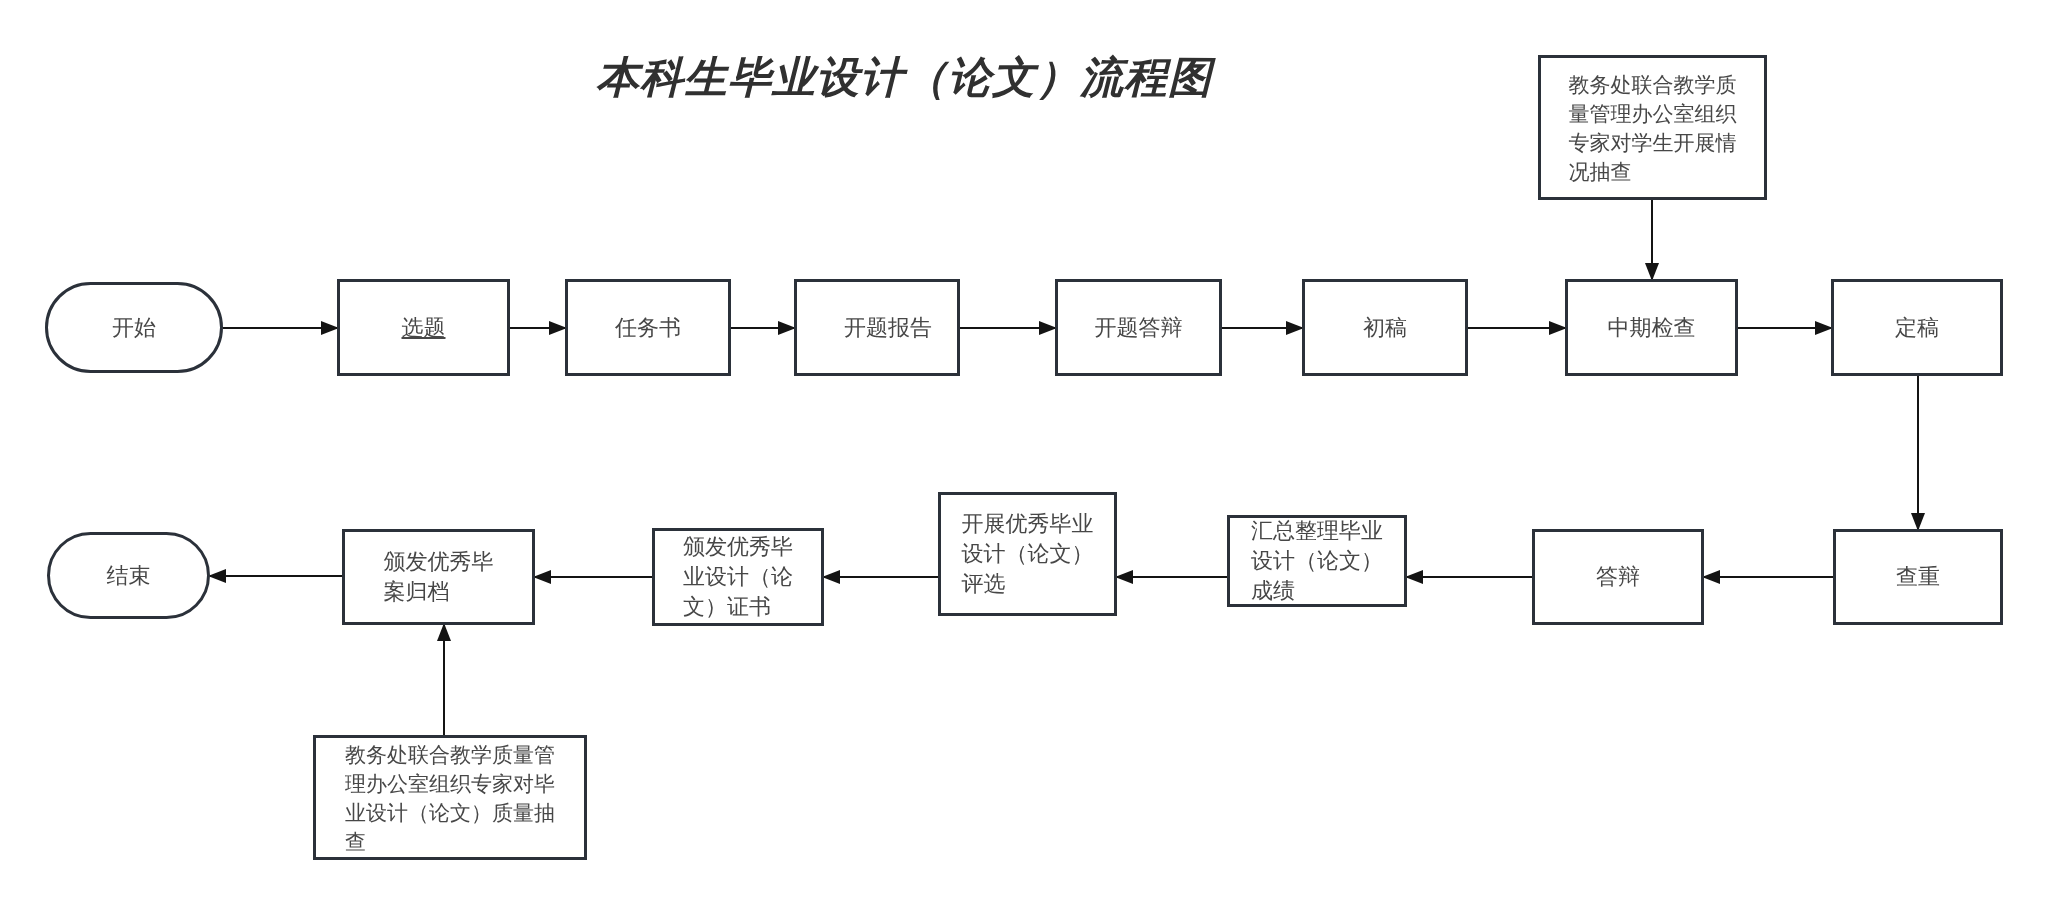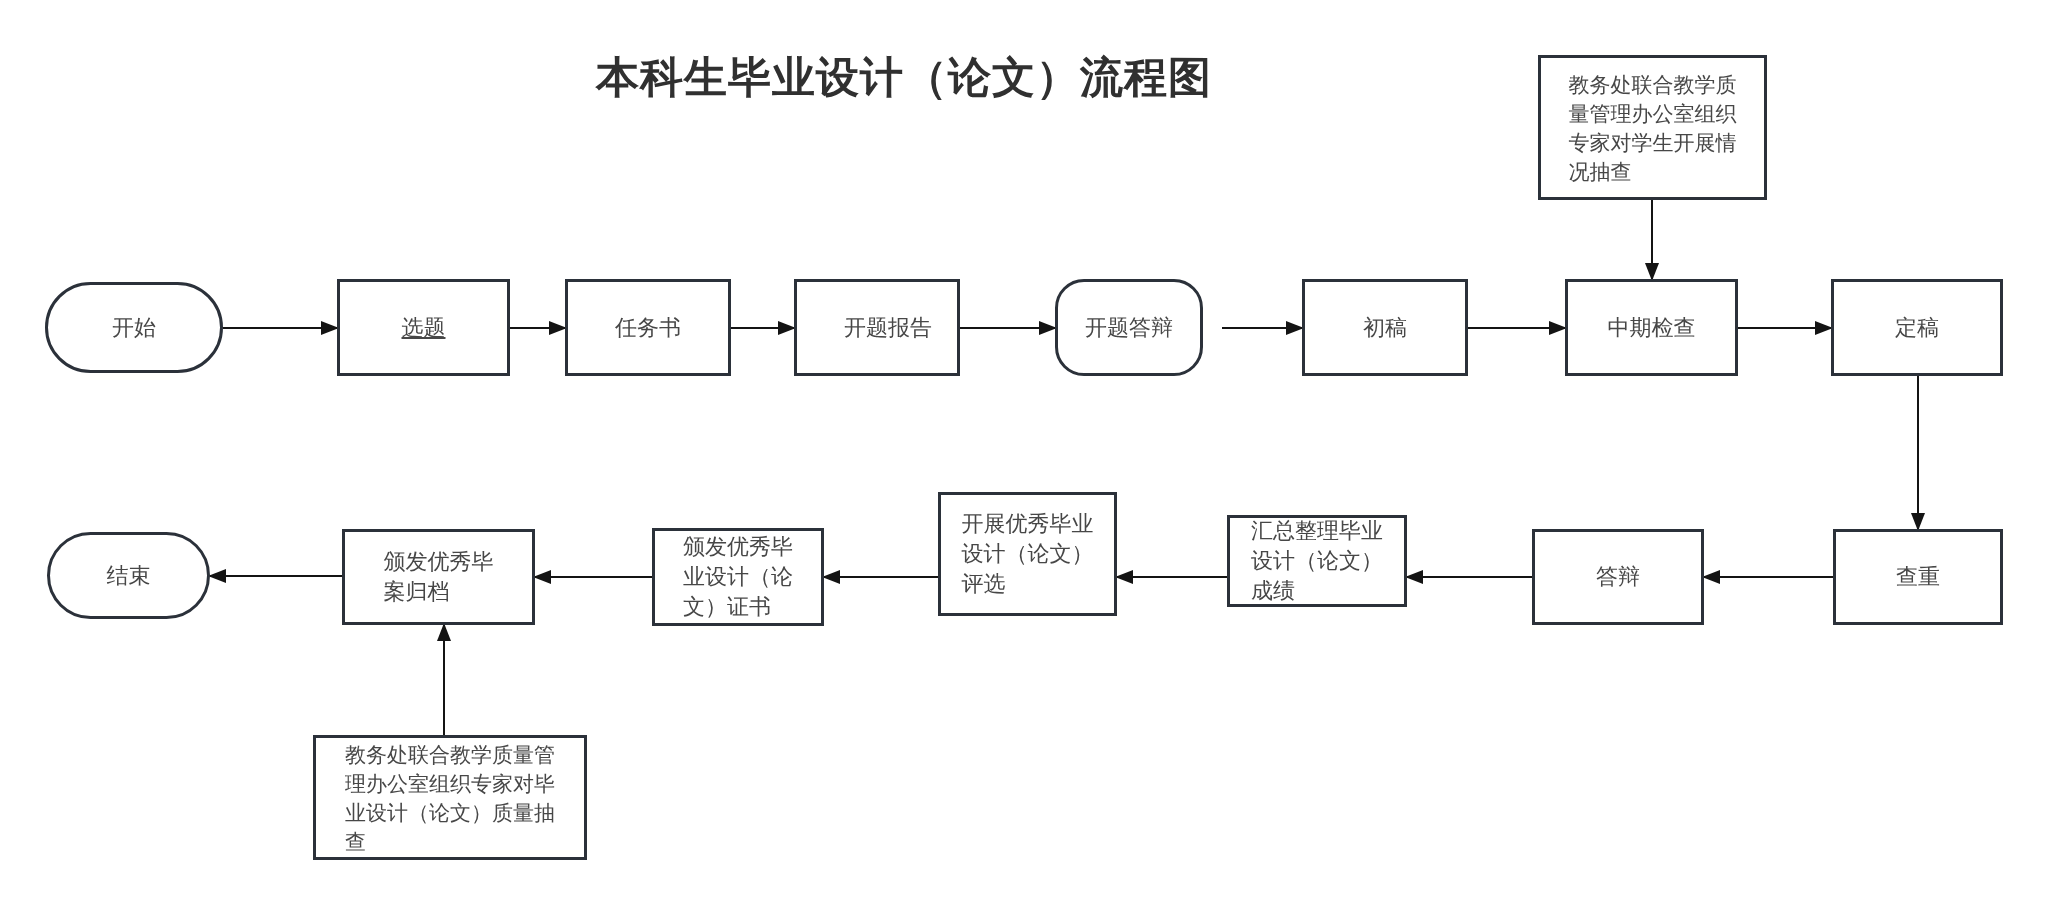--- a/index.html
+++ b/index.html
@@ -8,21 +8,21 @@
   }
   html,body{margin:0;padding:0;background:var(--bg);}
   #canvas{
     position:relative; width:2048px; height:905px;
     background:var(--bg); overflow:hidden;
     font-family:"Liberation Sans", sans-serif;
   }
   .title{
     position:absolute; left:596px; top:52px;
     font-size:43px; font-weight:700; letter-spacing:1px;
-    color:var(--title-text); white-space:nowrap; line-height:50px;
+    color:var(--title-text); white-space:nowrap; line-height:50px;font-style:italic;
   }
   #edge-layer{position:absolute; left:0; top:0; width:2048px; height:905px;}
   .node{
     position:absolute; box-sizing:border-box;
     border:3px solid var(--border); background:#ffffff;
     display:flex; align-items:center; justify-content:center;
     text-align:left; color:var(--text);
     font-size:22px; line-height:30px; white-space:pre-line;
     padding:0 2px;
   }
@@ -58,21 +58,21 @@
       <line x1="938" y1="577" x2="824" y2="577" class="edge" marker-end="url(#arrowhead)"></line>
       <line x1="652" y1="577" x2="535" y2="577" class="edge" marker-end="url(#arrowhead)"></line>
       <line x1="342" y1="576" x2="210" y2="576" class="edge" marker-end="url(#arrowhead)"></line>
       <line x1="444" y1="735" x2="444" y2="625" class="edge" marker-end="url(#arrowhead)"></line>
     </svg>
 
   <div class="node stadium" style="left: 45px; top: 282px; width: 178px; height: 91px;">开始</div>
   <div class="node" style="left: 337px; top: 279px; width: 173px; height: 97px; text-decoration: underline;">选题</div>
   <div class="node" style="left: 565px; top: 279px; width: 166px; height: 97px;">任务书</div>
   <div class="node" style="left: 794px; top: 279px; width: 166px; height: 97px; padding-left: 24px;">开题报告</div>
-  <div class="node" style="left: 1055px; top: 279px; width: 148px; height: 97px; border-radius: 29px;">开题答辩</div>
+  <div class="node" style="left: 1055px; top: 279px; width: 167px; height: 97px;">开题答辩</div>
   <div class="node" style="left: 1302px; top: 279px; width: 166px; height: 97px;">初稿</div>
   <div class="node" style="left: 1565px; top: 279px; width: 173px; height: 97px;">中期检查</div>
   <div class="node" style="left: 1831px; top: 279px; width: 172px; height: 97px;">定稿</div>
   <div class="node small" style="left: 1538px; top: 55px; width: 229px; height: 145px;">教务处联合教学质
 量管理办公室组织
 专家对学生开展情
 况抽查</div>
   <div class="node" style="left: 1833px; top: 529px; width: 170px; height: 96px;">查重</div>
   <div class="node" style="left: 1532px; top: 529px; width: 172px; height: 96px;">答辩</div>
   <div class="node" style="left: 1227px; top: 515px; width: 180px; height: 92px;">汇总整理毕业

